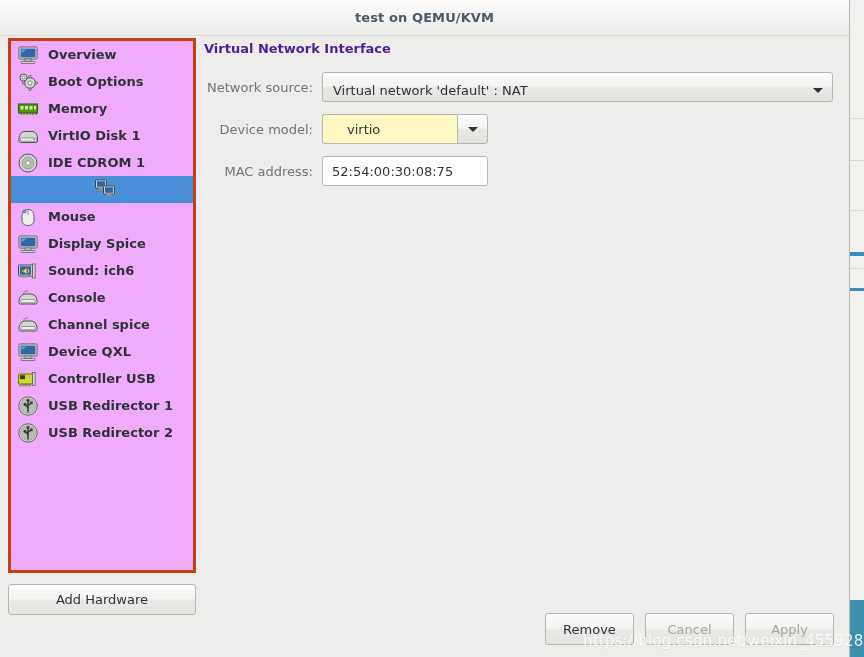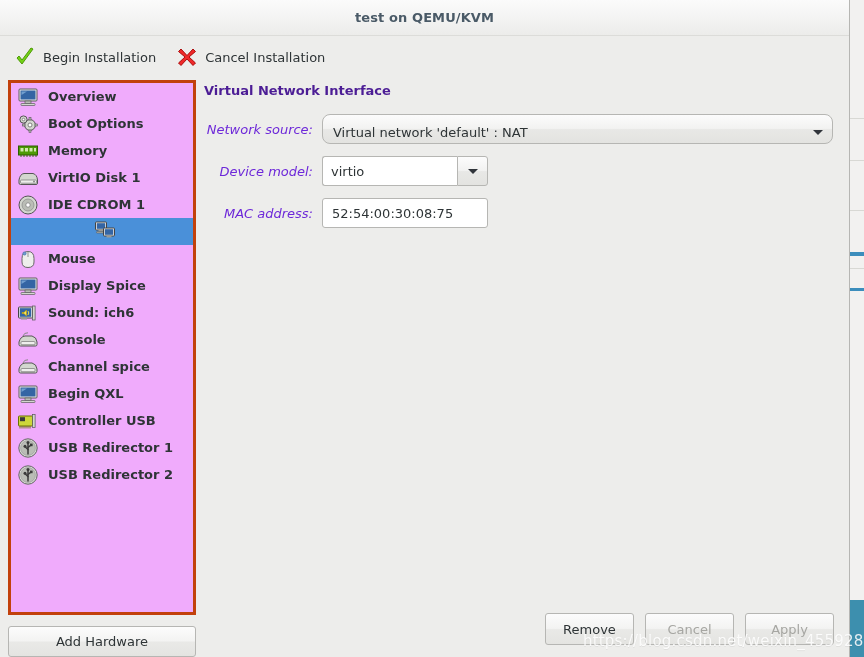--- a/index.html
+++ b/index.html
@@ -177,33 +177,32 @@
     display: flex;
     align-items: center;
     margin-bottom: 12px;
   }
   .form-label {
     width: 118px;
     flex: 0 0 118px;
     text-align: right;
     padding-right: 9px;
     font-size: 13px;
-    color: #6d28d9;
+    color: #737373;
     box-sizing: border-box;
     white-space: nowrap;
-    font-style: italic;
   }
 
   
   .combo-wide {
     flex: 1 1 auto;
     height: 30px;
     background: linear-gradient(to bottom, #fcfcfc 0%, #f2f2f1 48%, #e8e8e6 52%, #e3e3e0 100%);
     border: 1px solid #b6b6b3;
-    border-radius: 8px;
+    border-radius: 3px;
     display: flex;
     align-items: center;
     padding: 6px 9px 0 10px;
     box-sizing: border-box;
     cursor: default;
   }
   .combo-wide .combo-value {
     flex: 1 1 auto;
     font-size: 13px;
     color: #2e3436;
@@ -213,27 +212,27 @@
 
   
   .combo-split {
     display: flex;
     width: 166px;
     height: 30px;
     align-items: stretch;
   }
   .combo-split .combo-entry {
     flex: 1 1 auto;
-    background: #ffffff;
+    background: #fef9c3;
     border: 1px solid #b6b6b3;
     border-right: none;
     border-radius: 3px 0 0 3px;
     display: flex;
     align-items: center;
-    padding-left: 8px;
+    padding-left: 24px;
     font-size: 13px;
     color: #2e3436;
     box-sizing: border-box;
   }
   .combo-split .combo-arrow-btn {
     width: 31px;
     flex: 0 0 31px;
     background: linear-gradient(to bottom, #fcfcfc 0%, #f2f2f1 48%, #e8e8e6 52%, #e3e3e0 100%);
     border: 1px solid #b6b6b3;
     border-radius: 0 3px 3px 0;
@@ -316,38 +315,20 @@
   <div class="bg-accent" id="bg-accent-2"></div>
   <div class="bg-accent" id="bg-accent-3"></div>
 </div>
 
 <div id="dialog">
 
   <div id="titlebar">
     <span class="title-text">test on QEMU/KVM</span>
   </div>
 
-  <div id="toolbar">
-    <button class="tool-btn">
-      <span class="tool-icon">
-        <svg viewBox="0 0 22 22" width="22" height="22">
-          <path d="M3 12 L8 18 L19 3 L17 2 L8 14 L5 10 Z" fill="#73d216" stroke="#4e9a06" stroke-width="1"></path>
-        </svg>
-      </span>
-      <span>Begin Installation</span>
-    </button>
-    <button class="tool-btn">
-      <span class="tool-icon">
-        <svg viewBox="0 0 22 22" width="22" height="22">
-          <path d="M5 3 L11 9.5 L17 3 L19.5 5.5 L13 11 L19.5 17 L17 19.5 L11 13 L5 19.5 L2.5 17 L9 11 L2.5 5.5 Z" fill="#ef2929" stroke="#a40000" stroke-width="0.9" stroke-linejoin="round"></path>
-        </svg>
-      </span>
-      <span>Cancel Installation</span>
-    </button>
-  </div>
 
   <div id="content">
 
     <div id="sidebar-pane">
       <div id="hardware-list">
           <div class="hw-item">
             <span class="hw-icon"><svg viewBox="0 0 22 22" width="22" height="22">
                 <rect x="2" y="3" width="18" height="12" rx="1" fill="#e8e8e6" stroke="#5c5c5c"></rect>
                 <rect x="3.5" y="4.5" width="15" height="9" fill="#3465a4"></rect>
                 <path d="M4.5 5.5 L10 5.5 L4.5 9 Z" fill="#729fcf"></path>
@@ -460,21 +441,21 @@
             <span class="hw-label">Channel spice</span>
           </div>
           <div class="hw-item">
             <span class="hw-icon"><svg viewBox="0 0 22 22" width="22" height="22">
                 <rect x="2" y="3" width="18" height="12" rx="1" fill="#e8e8e6" stroke="#5c5c5c"></rect>
                 <rect x="3.5" y="4.5" width="15" height="9" fill="#3465a4"></rect>
                 <path d="M4.5 5.5 L10 5.5 L4.5 9 Z" fill="#729fcf"></path>
                 <rect x="8" y="15" width="6" height="2.5" fill="#babdb6" stroke="#5c5c5c" stroke-width=".7"></rect>
                 <rect x="4" y="17.5" width="14" height="2" rx=".6" fill="#d3d7cf" stroke="#5c5c5c" stroke-width=".7"></rect>
               </svg></span>
-            <span class="hw-label">Begin QXL</span>
+            <span class="hw-label">Device QXL</span>
           </div>
           <div class="hw-item">
             <span class="hw-icon"><svg viewBox="0 0 22 22" width="22" height="22">
                 <rect x="1.5" y="6" width="14" height="10" rx=".8" fill="#cdd63a" stroke="#6a7000"></rect>
                 <rect x="3" y="7.2" width="5" height="4" fill="#3a3a3a"></rect>
                 <g stroke="#6a7000" stroke-width=".9">
                   <path d="M3 16v2.5M5 16v2.5M7 16v2.5M9 16v2.5M11 16v2.5M13 16v2.5"></path>
                 </g>
                 <rect x="15.5" y="4.5" width="2.6" height="13" fill="#d3d7cf" stroke="#555" stroke-width=".7"></rect>
               </svg></span>

